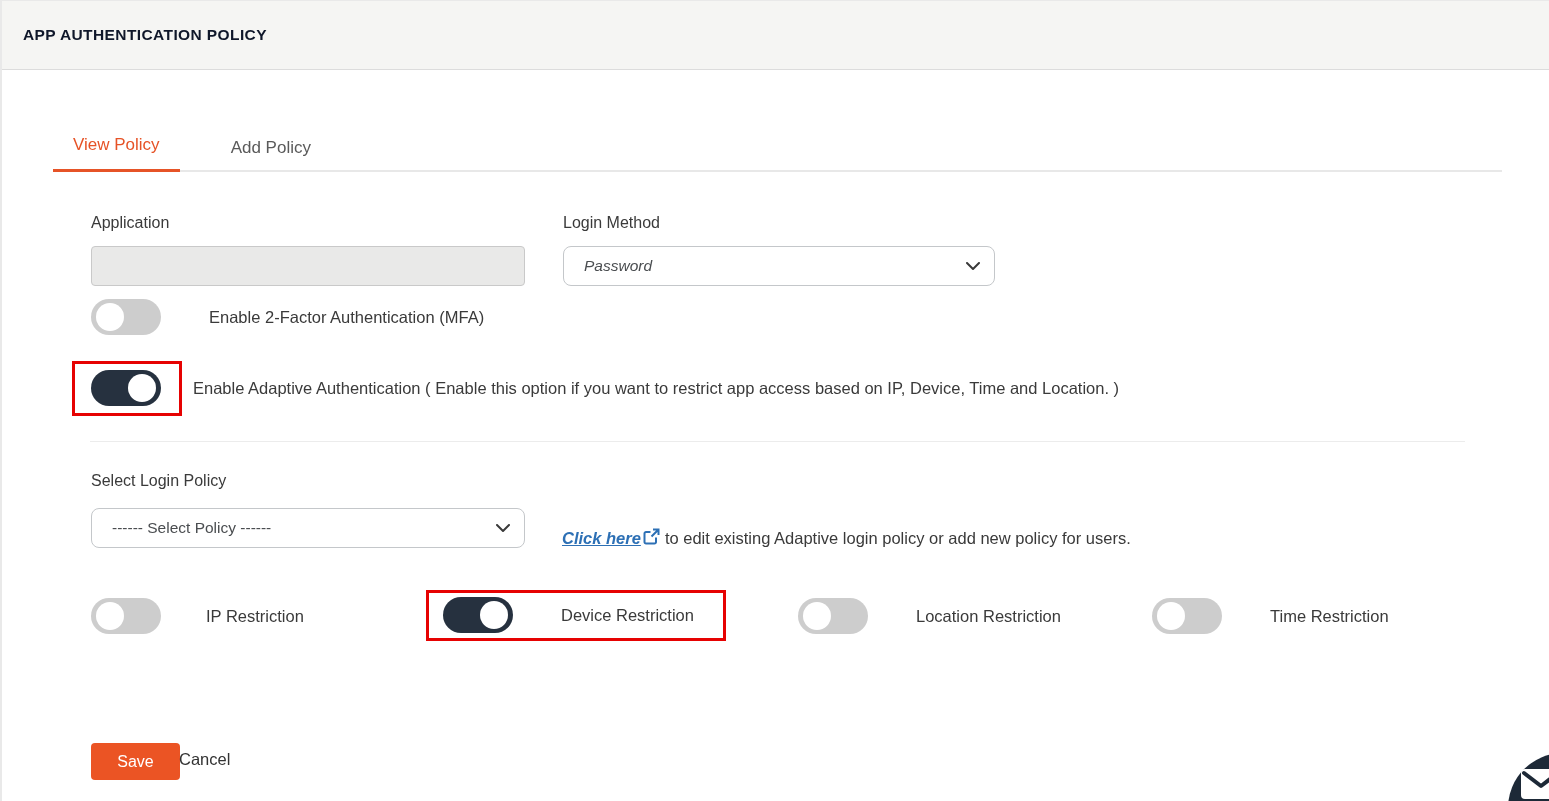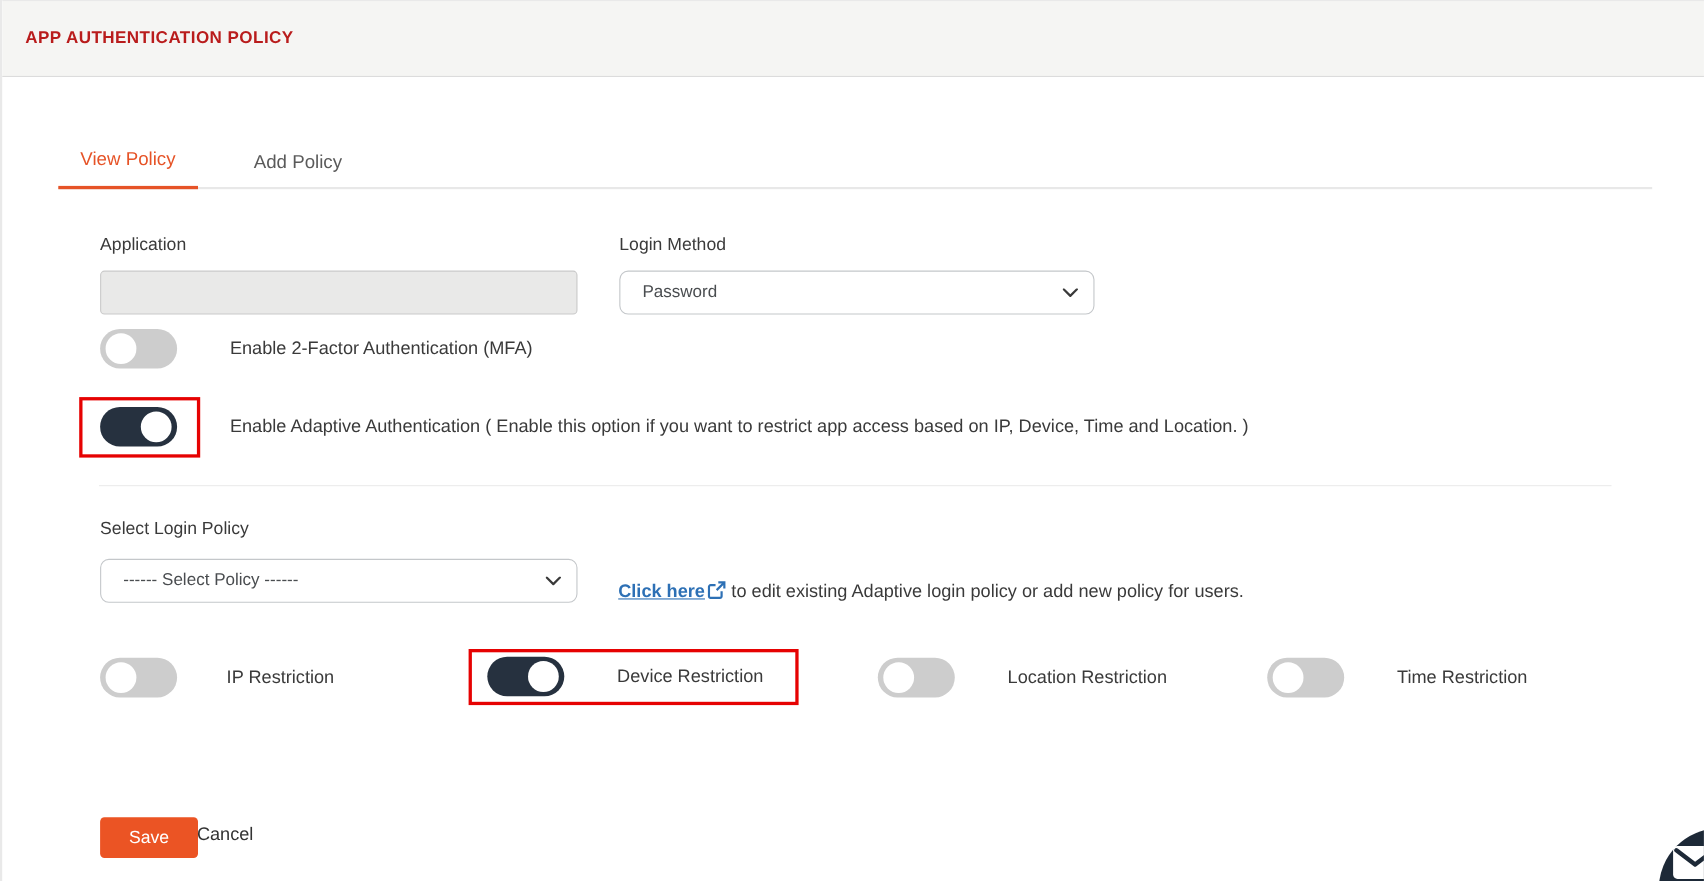--- a/index.html
+++ b/index.html
@@ -9,21 +9,21 @@
     position:relative; width:1549px; height:801px; background:#fff;
     overflow:hidden; border-left:2px solid #e9e9e9;
   }
   
   .header {
     position:absolute; left:0; top:0; width:1549px; height:70px;
     background:#f5f5f3; border-top:1px solid #e9e9e9; border-bottom:1px solid #dcdcdc;
     display:flex; align-items:center; padding-left:21px;
   }
   .header-title {
-    font-size:15.5px; font-weight:700; color:#b91c1c; letter-spacing:.4px;
+    font-size:15.5px; font-weight:700; color:#0f172a; letter-spacing:.4px;
   }
   
   .tabs-bar {
     position:absolute; left:51px; top:121px; width:1449px; height:51px;
     border-bottom:2px solid #e8e8e8; display:flex; align-items:flex-end;gap:29px;
   }
   .tab {
     font-size:17px; padding:0 20px 14px 20px; margin-bottom:-2px;
     color:#5a5a5a; cursor:pointer; white-space:nowrap;
   }
@@ -57,21 +57,21 @@
   .toggle.on { background:#26313f; }
   .toggle.on .knob { right:5px; }
   .toggle-row { position:absolute; display:flex; align-items:center; }
   .toggle-row .t-label { font-size:16.5px; color:#3a3a3a; }
   
   .hl-box { position:absolute; border:3px solid #e60202; background:transparent; }
   
   .divider { position:absolute; left:88px; top:441px; width:1375px; height:1px; background:#ececec; }
   
   .link-line { position:absolute; left:560px; top:529px; font-size:16.5px; color:#3a3a3a; display:flex; align-items:center; }
-  .link { color:#2d70b5; font-weight:700; text-decoration:underline; cursor:pointer; }
+  .link { color:#2d70b5; font-weight:700; font-style:italic; text-decoration:underline; cursor:pointer; }
   .ext-icon { margin:0 5px 0 2px; display:inline-flex; position:relative; top:-2px; }
   
   .save-btn {
     position:absolute; left:89px; top:743px; width:89px; height:37px;
     background:#eb5424; color:#fff; border:none; border-radius:4px;
     font-family:"Liberation Sans", sans-serif; font-size:16px; cursor:pointer;
   }
   .cancel-btn {
     position:absolute; left:177px; top:750px; font-size:16.5px; color:#333; cursor:pointer;
     background:none; border:none; font-family:"Liberation Sans", sans-serif;
@@ -94,42 +94,42 @@
 
   <div class="tabs-bar">
     <div class="tab active">View Policy</div>
     <div class="tab">Add Policy</div>
   </div>
 
   <div class="field-label" style="left:89px; top:214px;">Application</div>
   <input class="app-input" disabled="" value="" style="">
 
   <div class="field-label" style="left:561px; top:214px;">Login Method</div>
-  <div class="select-box" style="left:561px; top:246px; width:432px;">
+  <div class="select-box" style="left:561px; top:246px; width:432px;font-style:italic;">
     <span>Password</span>
     <span class="chev">
       <svg width="14" height="9" viewBox="0 0 14 9">
           <path d="M1 1l6 6 6-6" fill="none" stroke="#3a3a3a" stroke-width="2" stroke-linecap="round" stroke-linejoin="round"></path>
         </svg>
     </span>
   </div>
 
   <div class="toggle-row" style="left:89px; top:299px;">
     <div class="toggle off">
         <div class="knob"></div>
       </div>
     <div class="t-label" style="margin-left:48px;">Enable 2-Factor Authentication (MFA)</div>
   </div>
 
   <div class="hl-box" style="left:70px; top:361px; width:110px; height:55px;"></div>
   <div class="toggle-row" style="left:89px; top:370px;">
     <div class="toggle on">
         <div class="knob"></div>
       </div>
-    <div class="t-label" style="margin-left:48px;">Enable Adaptive Authentication ( Enable this option if you want to restrict app access based on IP, Device, Time and Location. )</div>
+    <div class="t-label" style="margin-left:32px;">Enable Adaptive Authentication ( Enable this option if you want to restrict app access based on IP, Device, Time and Location. )</div>
   </div>
 
   <div class="divider"></div>
 
   <div class="field-label" style="left:89px; top:472px;">Select Login Policy</div>
   <div class="select-box" style="left:89px; top:508px; width:434px;">
     <span>------ Select Policy ------</span>
     <span class="chev">
       <svg width="14" height="9" viewBox="0 0 14 9">
           <path d="M1 1l6 6 6-6" fill="none" stroke="#3a3a3a" stroke-width="2" stroke-linecap="round" stroke-linejoin="round"></path>

